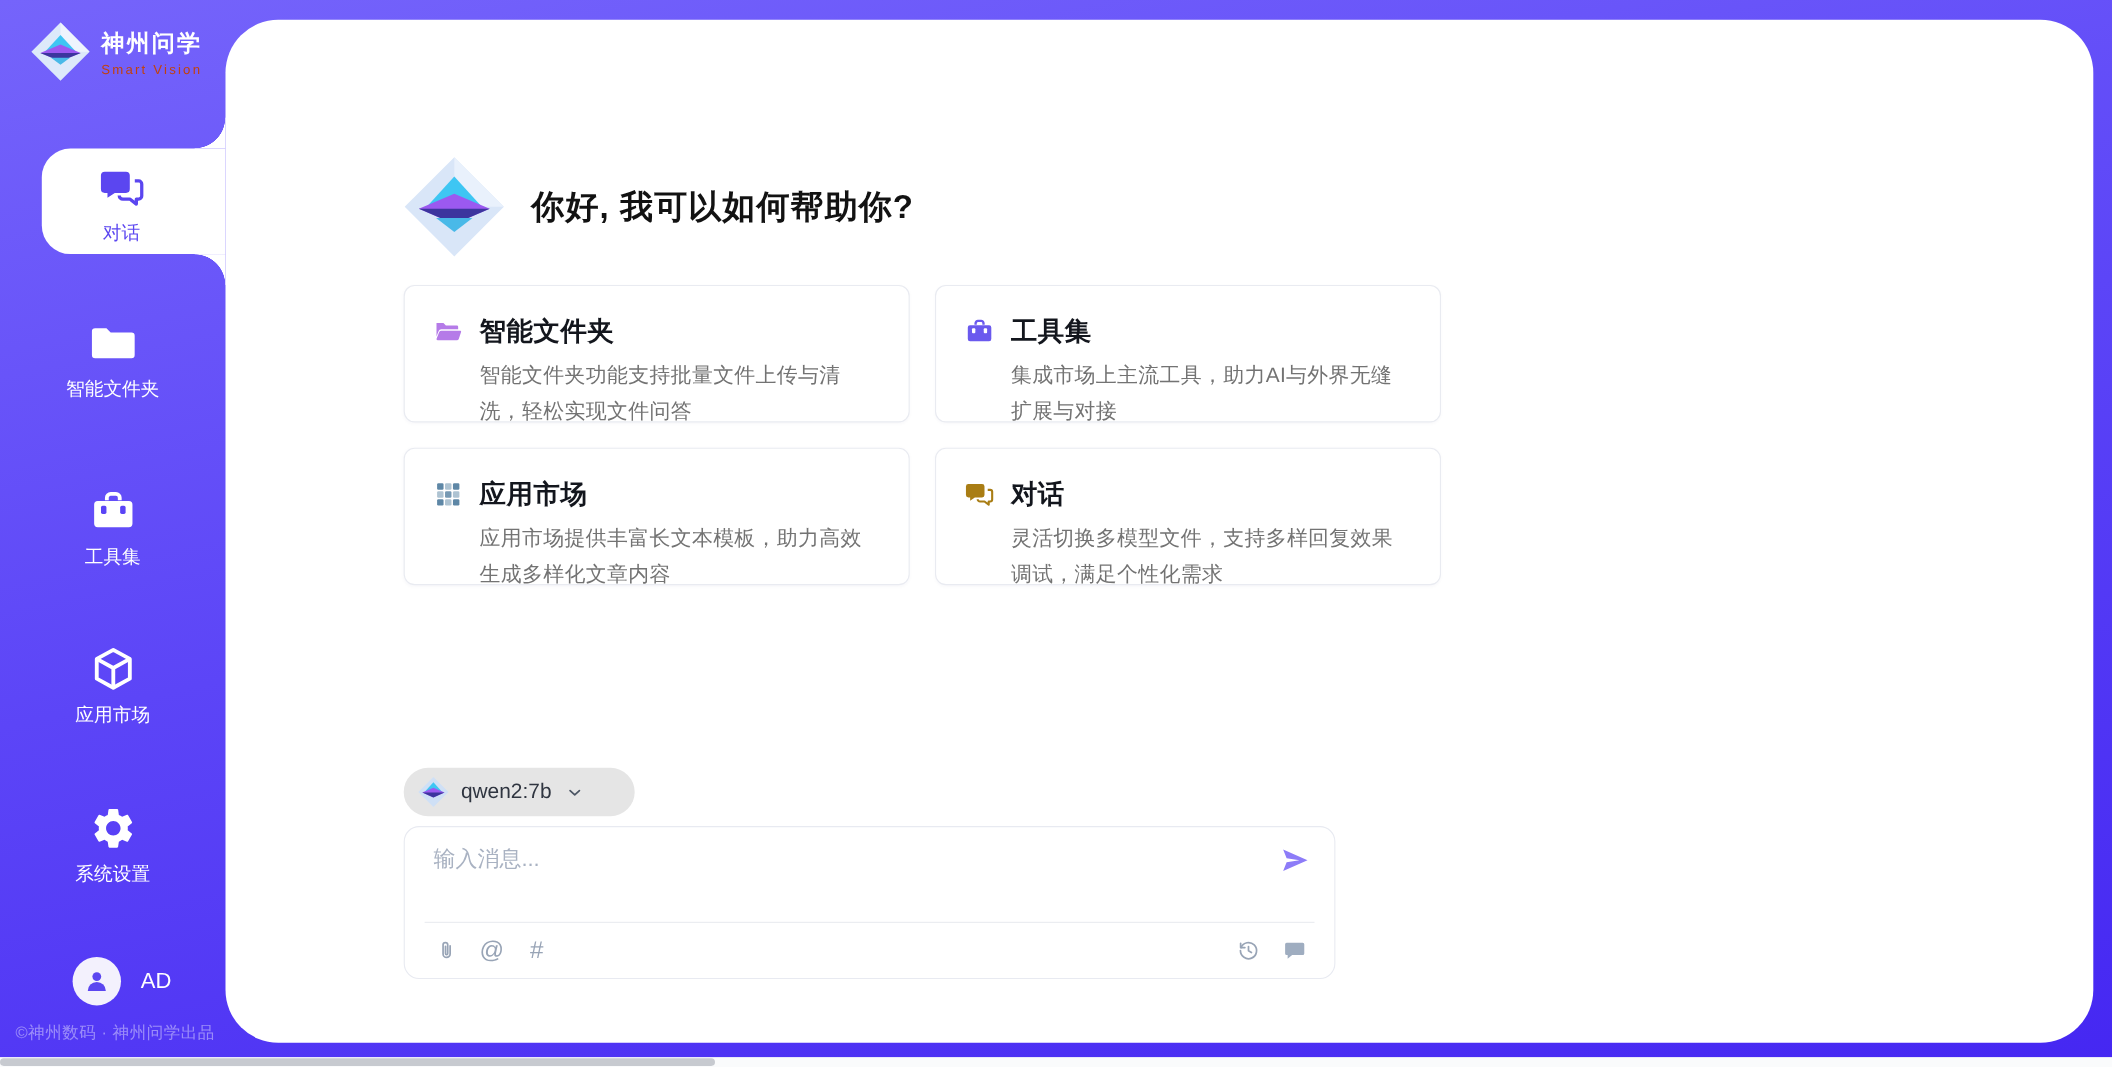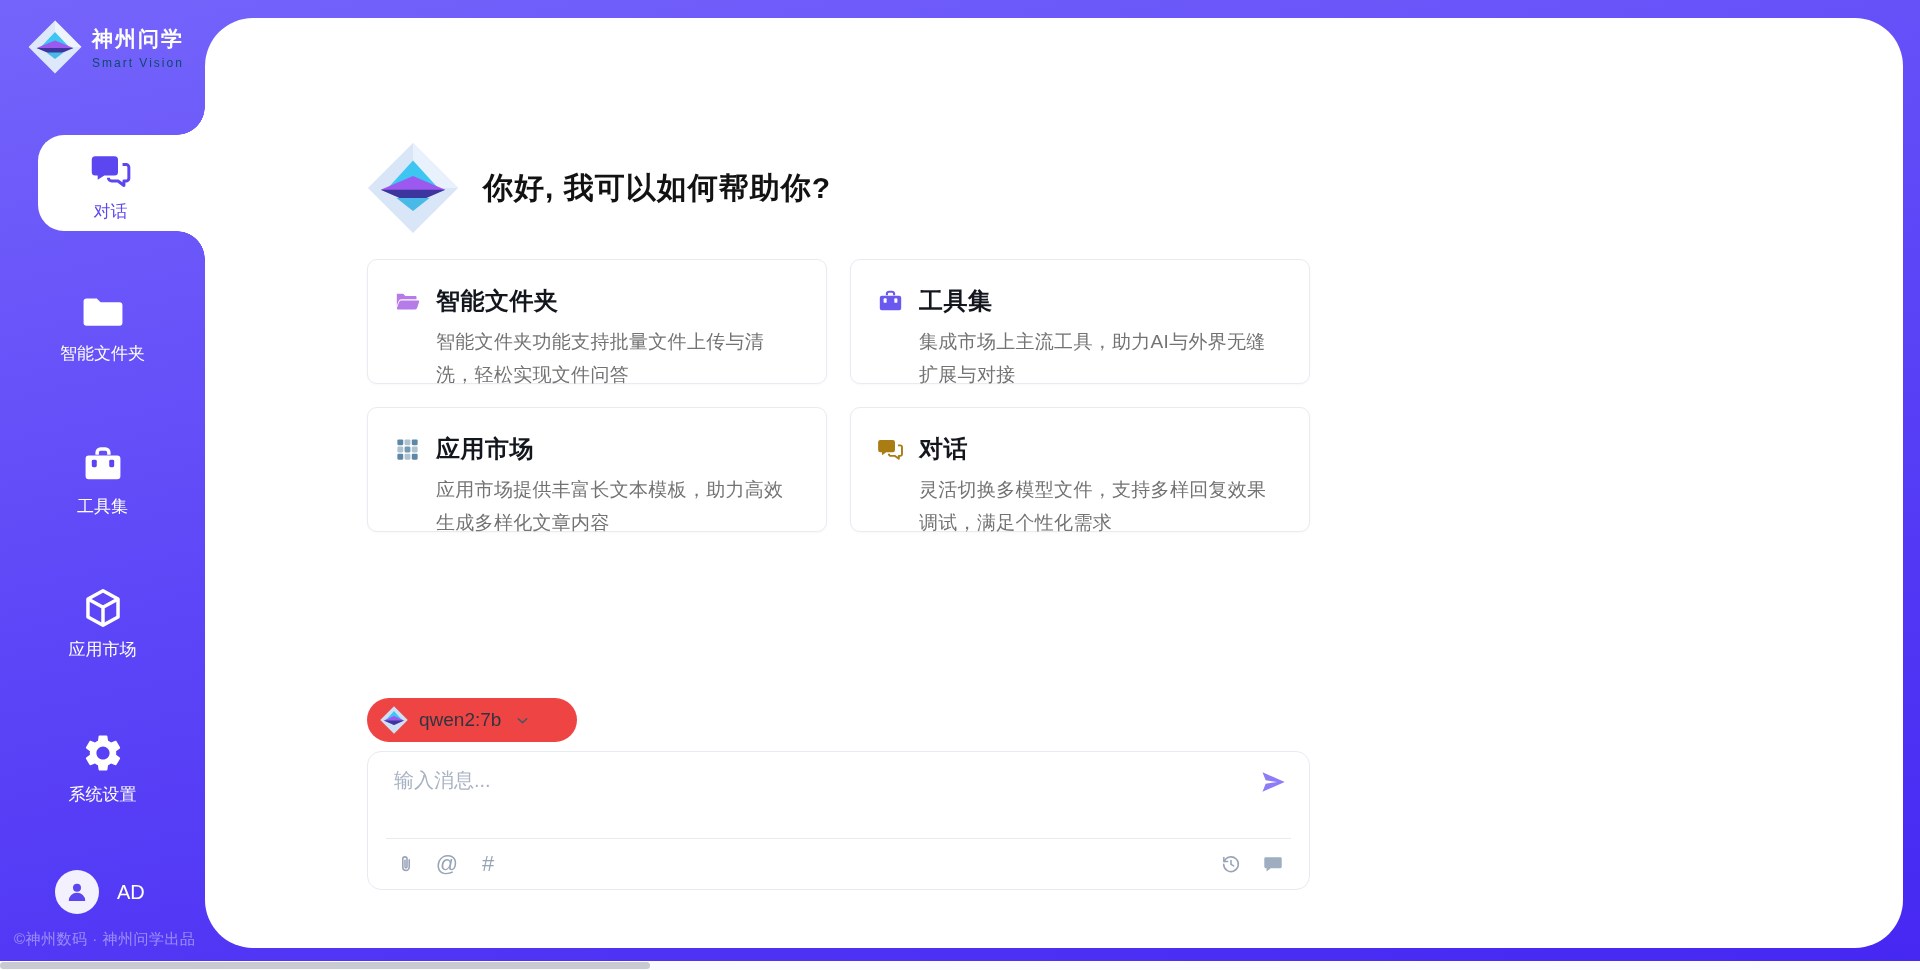--- a/index.html
+++ b/index.html
@@ -15,21 +15,21 @@
     position:absolute; top:18px; left:205px; right:17px; bottom:22px;
     background:#ffffff; border-radius:48px;
   }
 
   
   .sidebar { position:absolute; left:0; top:0; bottom:0; width:207px; }
 
   .brand { position:absolute; top:20px; left:28px; display:flex; align-items:center; gap:10px; }
   .brand svg { width:54px; height:54px; }
   .brand-name { color:#fff; font-size:21px; font-weight:700; letter-spacing:2px; }
-  .brand-sub { color:#0c4a6e; font-size:12px; letter-spacing:2px; margin-top:3px; }
+  .brand-sub { color:#c2410c; font-size:12px; letter-spacing:2px; margin-top:3px; }
 
   .nav-item {
     position:absolute; left:0; width:205px; text-align:center;
     color:#ffffff; cursor:pointer;
   }
   .nav-item .nav-icon { display:block; margin:0 auto; width:44px; height:44px; color:#fff; }
   .nav-item .nav-label { display:block; margin-top:8px; font-size:17px; }
 
   .nav-item.active {
     left:38px; width:167px; height:96px; top:135px;
@@ -44,21 +44,21 @@
   .nav-item.active::after {
     content:''; position:absolute; bottom:-28px; right:0; width:28px; height:28px;
     background:radial-gradient(circle at 0 100%, rgba(0,0,0,0) 27.5px, #fff 28px);
   }
 
   .nav-folder  { top:290px; }
   .nav-tool    { top:443px; }
   .nav-cube    { top:586px; }
   .nav-gear    { top:731px; }
 
-  .user-row { position:absolute; left:55px; top:870px; display:flex; align-items:center; gap:18px; cursor:pointer; }
+  .user-row { position:absolute; left:66px; top:870px; display:flex; align-items:center; gap:18px; cursor:pointer; }
   .avatar {
     width:44px; height:44px; border-radius:50%; background:#f3f1fd;
     display:flex; align-items:center; justify-content:center;
   }
   .avatar svg { width:26px; height:26px; color:#5b46f0; }
   .user-name { color:#fff; font-size:20px; }
 
   .copyright {
     position:absolute; left:14px; top:930px; color:rgba(255,255,255,0.42); font-size:15px;
     letter-spacing:0.5px;
@@ -80,29 +80,29 @@
   }
   .card-head { display:flex; align-items:center; gap:15px; }
   .card-head svg { width:27px; height:27px; flex:0 0 auto; }
   .card-title { font-size:24px; font-weight:700; color:#13161d; letter-spacing:0.5px; }
   .card-desc {
     margin:9px 0 0 42px; font-size:19px; line-height:1.72; color:#737373; letter-spacing:0.3px;
   }
 
   .model-pill {
     position:absolute; left:367px; top:698px; height:44px;
-    background:#ef4444; border-radius:22px; cursor:pointer;
+    background:#e5e5e5; border-radius:22px; cursor:pointer;
     display:inline-flex; align-items:center; gap:11px; padding:0 46px 0 13px;
   }
   .model-pill .pill-logo { width:28px; height:28px; }
   .model-pill .pill-label { font-size:19px; color:#2f3540; }
   .model-pill .pill-chevron { width:17px; height:17px; color:#4b5563; margin-left:2px; }
 
   .composer {
-    position:absolute; left:367px; top:751px; width:943px; height:139px;
+    position:absolute; left:367px; top:751px; width:847px; height:139px;
     background:#fff; border:1px solid #e8eaf1; border-radius:14px;
   }
   .composer textarea {
     position:absolute; left:26px; top:15px; right:70px; height:60px;
     border:none; outline:none; resize:none; background:transparent;
     font-family:inherit; font-size:20px; color:#333;
   }
   .composer textarea::placeholder { color:#a9b2c2; }
   .send-btn { position:absolute; right:22px; top:16px; width:28px; height:28px; color:#8d7cf8; cursor:pointer; border:none; background:none; }
   .send-btn svg { width:28px; height:28px; }

